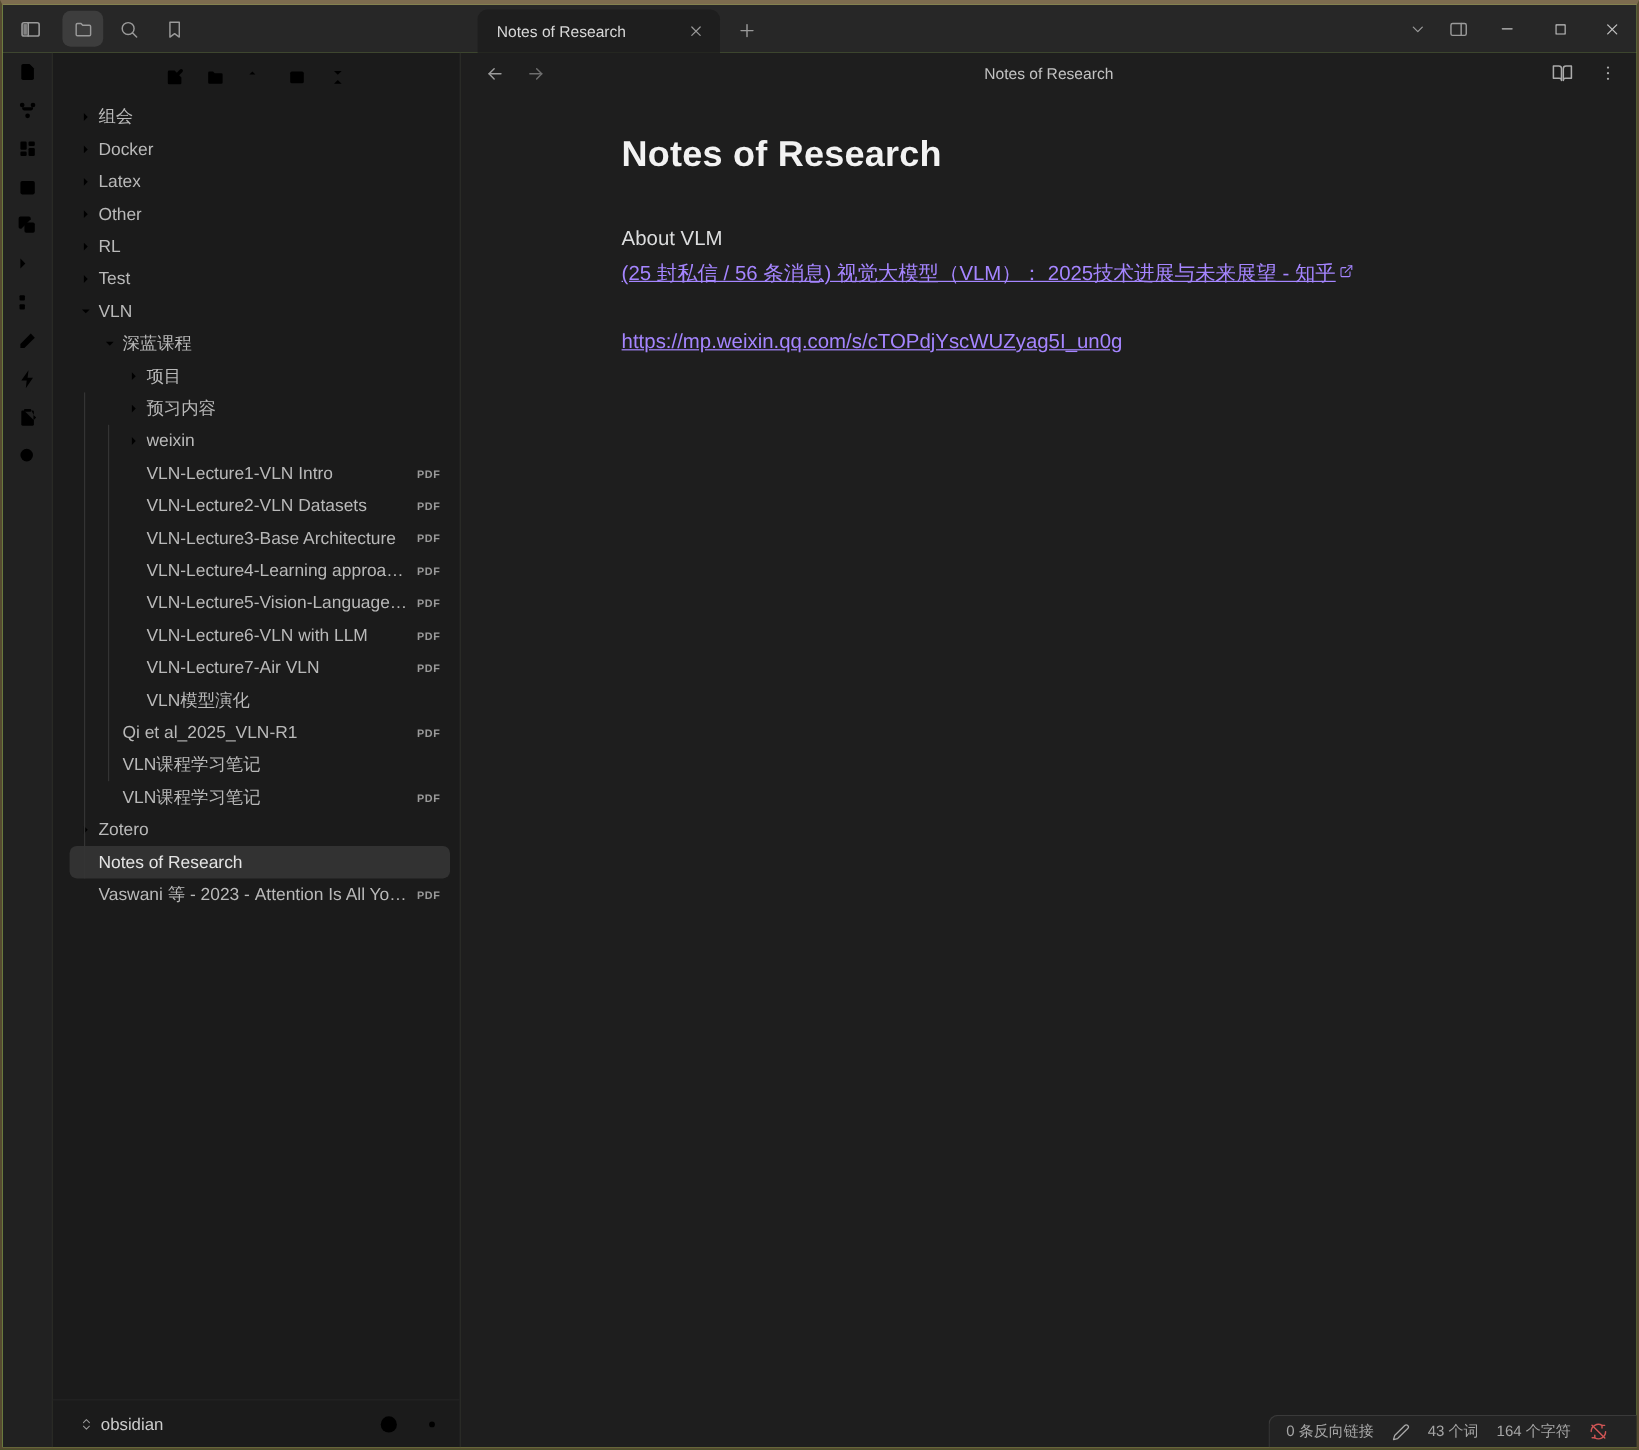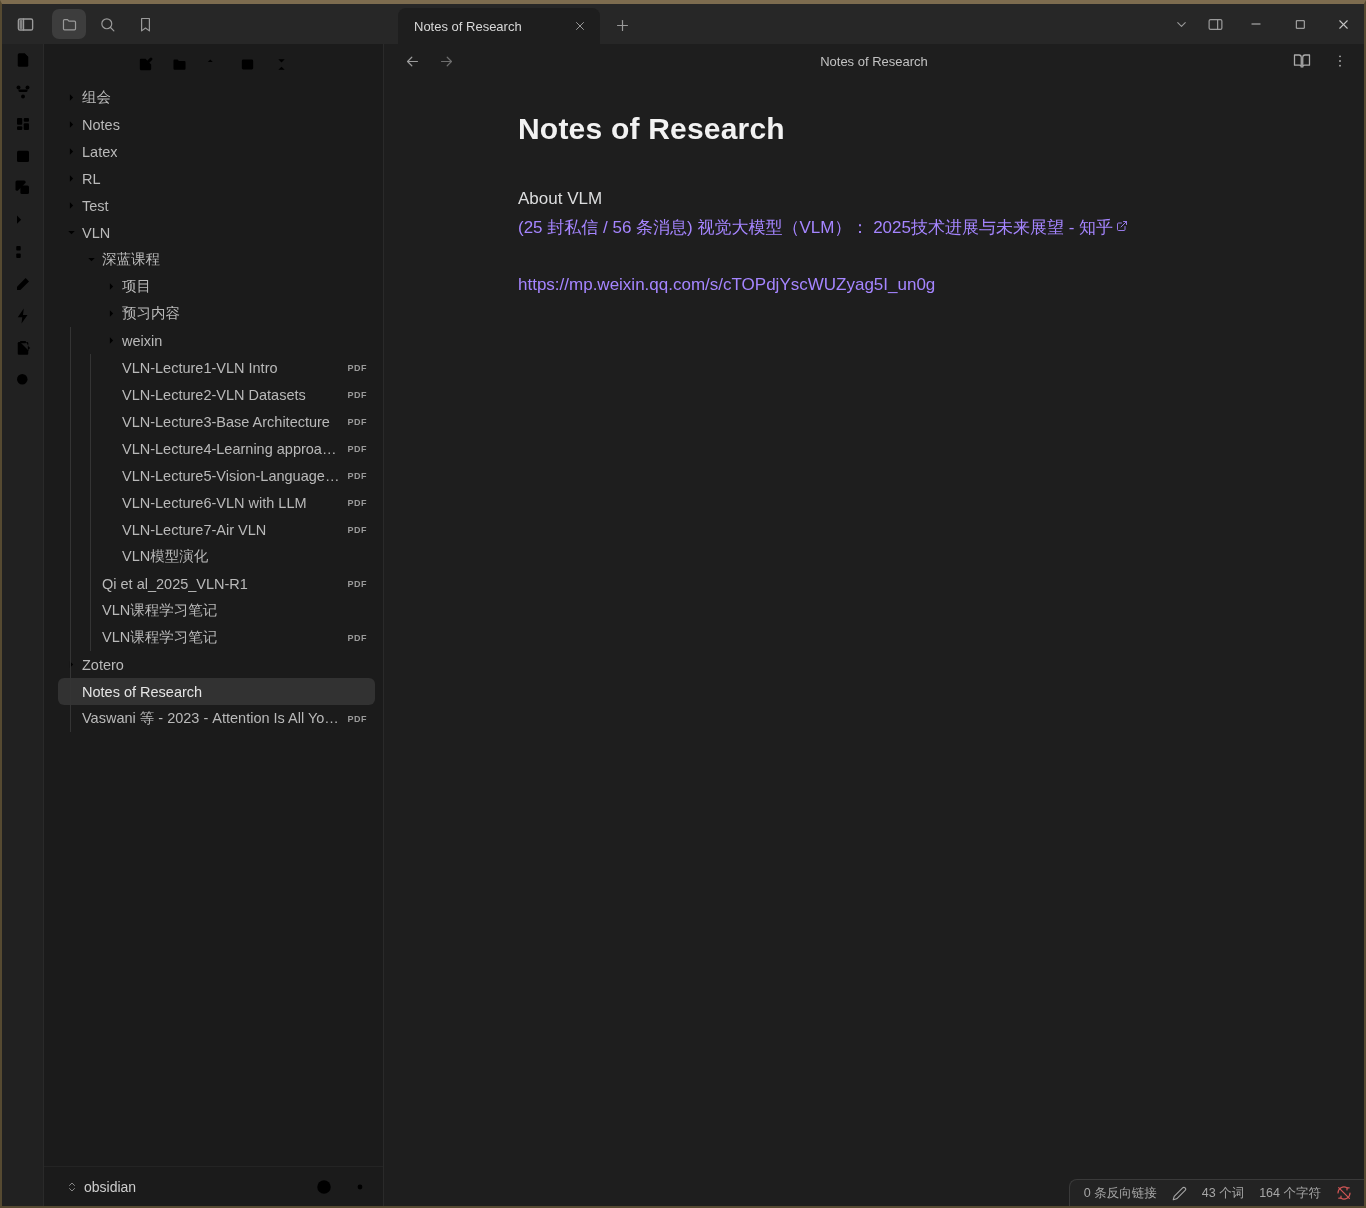--- a/index.html
+++ b/index.html
@@ -58,28 +58,28 @@
   .editor { position:relative; flex:1; background:#1e1e1e; }
   .view-header { position:relative; height:34px; display:flex; align-items:center; padding:0 12px 0 16px; }
   .nav-arrows { display:flex; gap:10px; z-index:2; }
   .nav-btn { width:24px; height:24px; display:flex; align-items:center; justify-content:center; border-radius:4px; cursor:pointer; }
   .view-title { position:absolute; left:0; right:0; text-align:center; font-size:13px; color:#c2c2c2; }
   .view-actions { margin-left:auto; display:flex; gap:14px; z-index:2; }
 
   .content { max-width:712px; margin:0 auto; padding-top:34px; }
   .content h1 { font-size:30px; font-weight:700; color:#f2f2f2; letter-spacing:.2px; }
   .para { margin-top:38px; font-size:17px; line-height:29px; color:#dcddde; }
-  .mdlink { color:#a585ff; cursor:pointer; }
+  .mdlink { color:#a585ff; text-decoration:underline; cursor:pointer; }
   .ext-ico { display:inline-flex; margin-left:3px; color:#a585ff; vertical-align:1px; }
   .ext-ico svg { stroke:currentColor; fill:none; stroke-width:1.8; stroke-linecap:round; stroke-linejoin:round; }
   .url-line { margin-top:28px; font-size:17px; line-height:29px; }
 
   
   .statusbar { position:absolute; right:0; bottom:0; height:27px; display:flex; align-items:center; gap:15px;
-    padding:0 12px 0 14px; background:#232323; border:1px solid #3a3a3a; border-right:0; border-bottom:0;
+    padding:0 24px 0 14px; background:#232323; border:1px solid #3a3a3a; border-right:0; border-bottom:0;
     border-top-left-radius:8px; font-size:12.5px; color:#a6a6a6; }
   .sb-item { white-space:nowrap; cursor:pointer; }
   .sb-red { color:#cf5555; display:flex; cursor:pointer; }
   .sb-red svg { stroke:currentColor; fill:none; stroke-width:1.8; stroke-linecap:round; stroke-linejoin:round; }
 </style>
 </head>
 <body>
 
 <div class="screen">
 
@@ -288,30 +288,39 @@
             </span>
             <span class="lbl">组会</span>
           </div>
           <div class="trow">
             <span style="width: 7px; flex: 0 0 auto;"></span>
             <span class="chev">
               <svg width="13" height="13" viewBox="0 0 24 24">
                 <polyline points="9 6 15 12 9 18"></polyline>
               </svg>
             </span>
-            <span class="lbl">Notes</span>
+            <span class="lbl">Docker</span>
           </div>
           <div class="trow">
             <span style="width: 7px; flex: 0 0 auto;"></span>
             <span class="chev">
               <svg width="13" height="13" viewBox="0 0 24 24">
                 <polyline points="9 6 15 12 9 18"></polyline>
               </svg>
             </span>
             <span class="lbl">Latex</span>
+          </div>
+          <div class="trow">
+            <span style="width: 7px; flex: 0 0 auto;"></span>
+            <span class="chev">
+              <svg width="13" height="13" viewBox="0 0 24 24">
+                <polyline points="9 6 15 12 9 18"></polyline>
+              </svg>
+            </span>
+            <span class="lbl">Other</span>
           </div>
           <div class="trow">
             <span style="width: 7px; flex: 0 0 auto;"></span>
             <span class="chev">
               <svg width="13" height="13" viewBox="0 0 24 24">
                 <polyline points="9 6 15 12 9 18"></polyline>
               </svg>
             </span>
             <span class="lbl">RL</span>
           </div>

